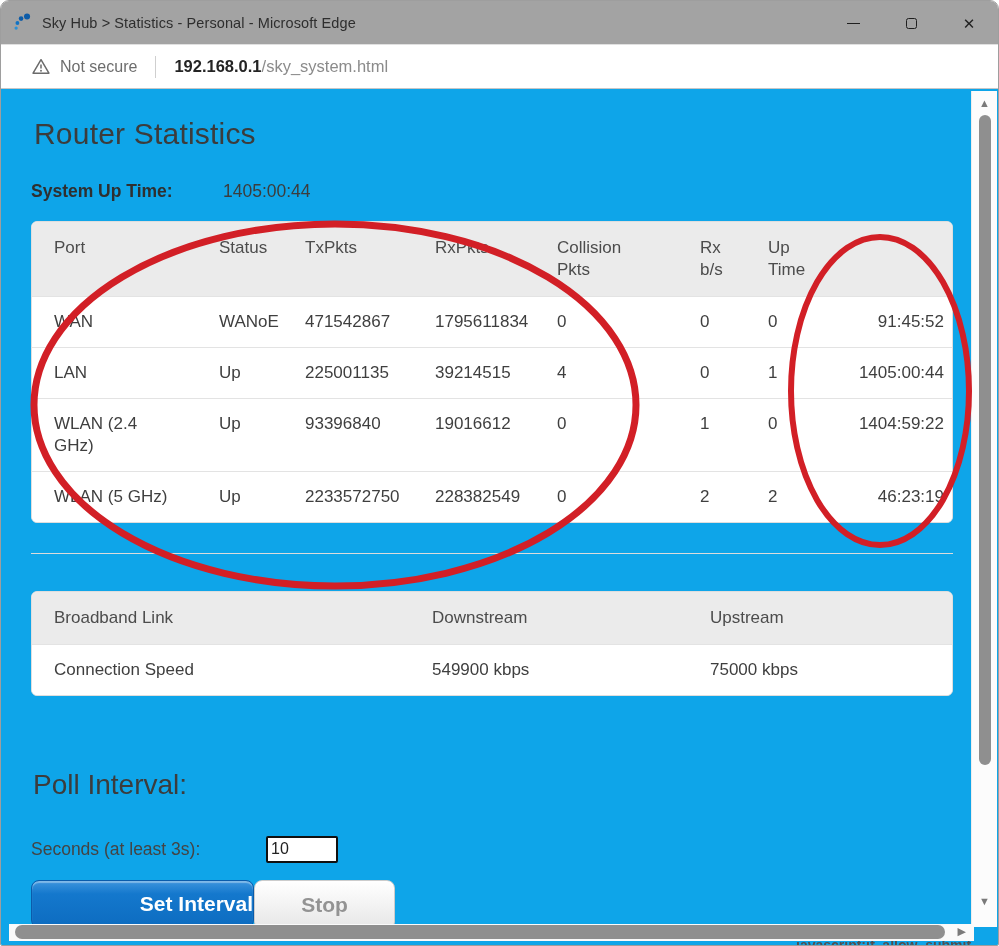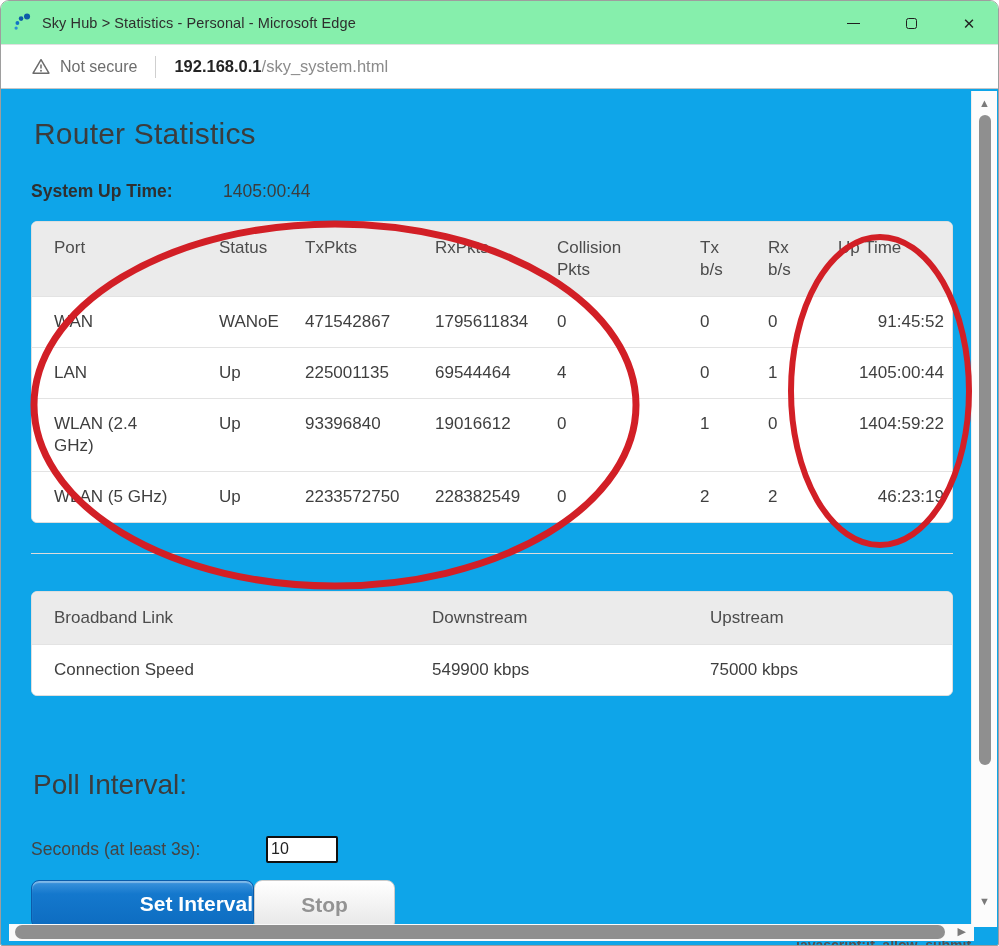--- a/index.html
+++ b/index.html
@@ -3,21 +3,21 @@
 <meta charset="utf-8">
 <style>
   * { margin:0; padding:0; box-sizing:border-box; }
   html,body { width:999px; height:946px; font-family:"Liberation Sans", sans-serif; background:#ffffff; }
   .window {
     position:relative; width:999px; height:946px; background:#ffffff;
     border:1px solid #9e9e9e; border-radius:9px 9px 2px 2px; overflow:hidden;
   }
   
   .titlebar {
-    height:44px; background:#86efac; display:flex; align-items:center;
+    height:44px; background:#a3a3a3; display:flex; align-items:center;
     border-bottom:1px solid #e0e0e0; position:relative;
   }
   .favicon { width:22px; height:22px; margin:0 9px 0 10px; flex:0 0 auto; }
   .win-title { font-size:14.5px; color:#2e2e2e; letter-spacing:.1px; }
   .win-controls { position:absolute; right:0; top:0; height:44px; display:flex; }
   .win-btn { width:58px; height:44px; display:flex; align-items:center; justify-content:center; cursor:default; }
   .glyph-min { display:block; width:13px; border-top:1.7px solid #1f1f1f; }
   .glyph-max { display:block; width:11px; height:11px; border:1.7px solid #1f1f1f; border-radius:2.5px; }
   .glyph-close { font-size:15px; color:#1f1f1f; line-height:1; }
   
@@ -134,40 +134,39 @@
       <span class="lbl">System Up Time:</span><span class="val">1405:00:44</span>
     </div>
 
     <div class="card stats-card t-stats">
       <div class="thead">
           <div class="cell">Port</div>
           <div class="cell">Status</div>
           <div class="cell">TxPkts</div>
           <div class="cell">RxPkts</div>
           <div class="cell">Collision Pkts</div>
-          <div class="cell">Tx b/s</div>
           <div class="cell">Rx b/s</div>
           <div class="cell">Up Time</div>
         </div>
       <div>
           <div class="trow">
             <div class="cell">WAN</div>
             <div class="cell">WANoE</div>
             <div class="cell">471542867</div>
             <div class="cell">1795611834</div>
             <div class="cell">0</div>
             <div class="cell">0</div>
             <div class="cell">0</div>
             <div class="cell">91:45:52</div>
           </div>
           <div class="trow">
             <div class="cell">LAN</div>
             <div class="cell">Up</div>
             <div class="cell">225001135</div>
-            <div class="cell">69544464</div>
+            <div class="cell">39214515</div>
             <div class="cell">4</div>
             <div class="cell">0</div>
             <div class="cell">1</div>
             <div class="cell">1405:00:44</div>
           </div>
           <div class="trow">
             <div class="cell">WLAN (2.4 GHz)</div>
             <div class="cell">Up</div>
             <div class="cell">93396840</div>
             <div class="cell">19016612</div>

